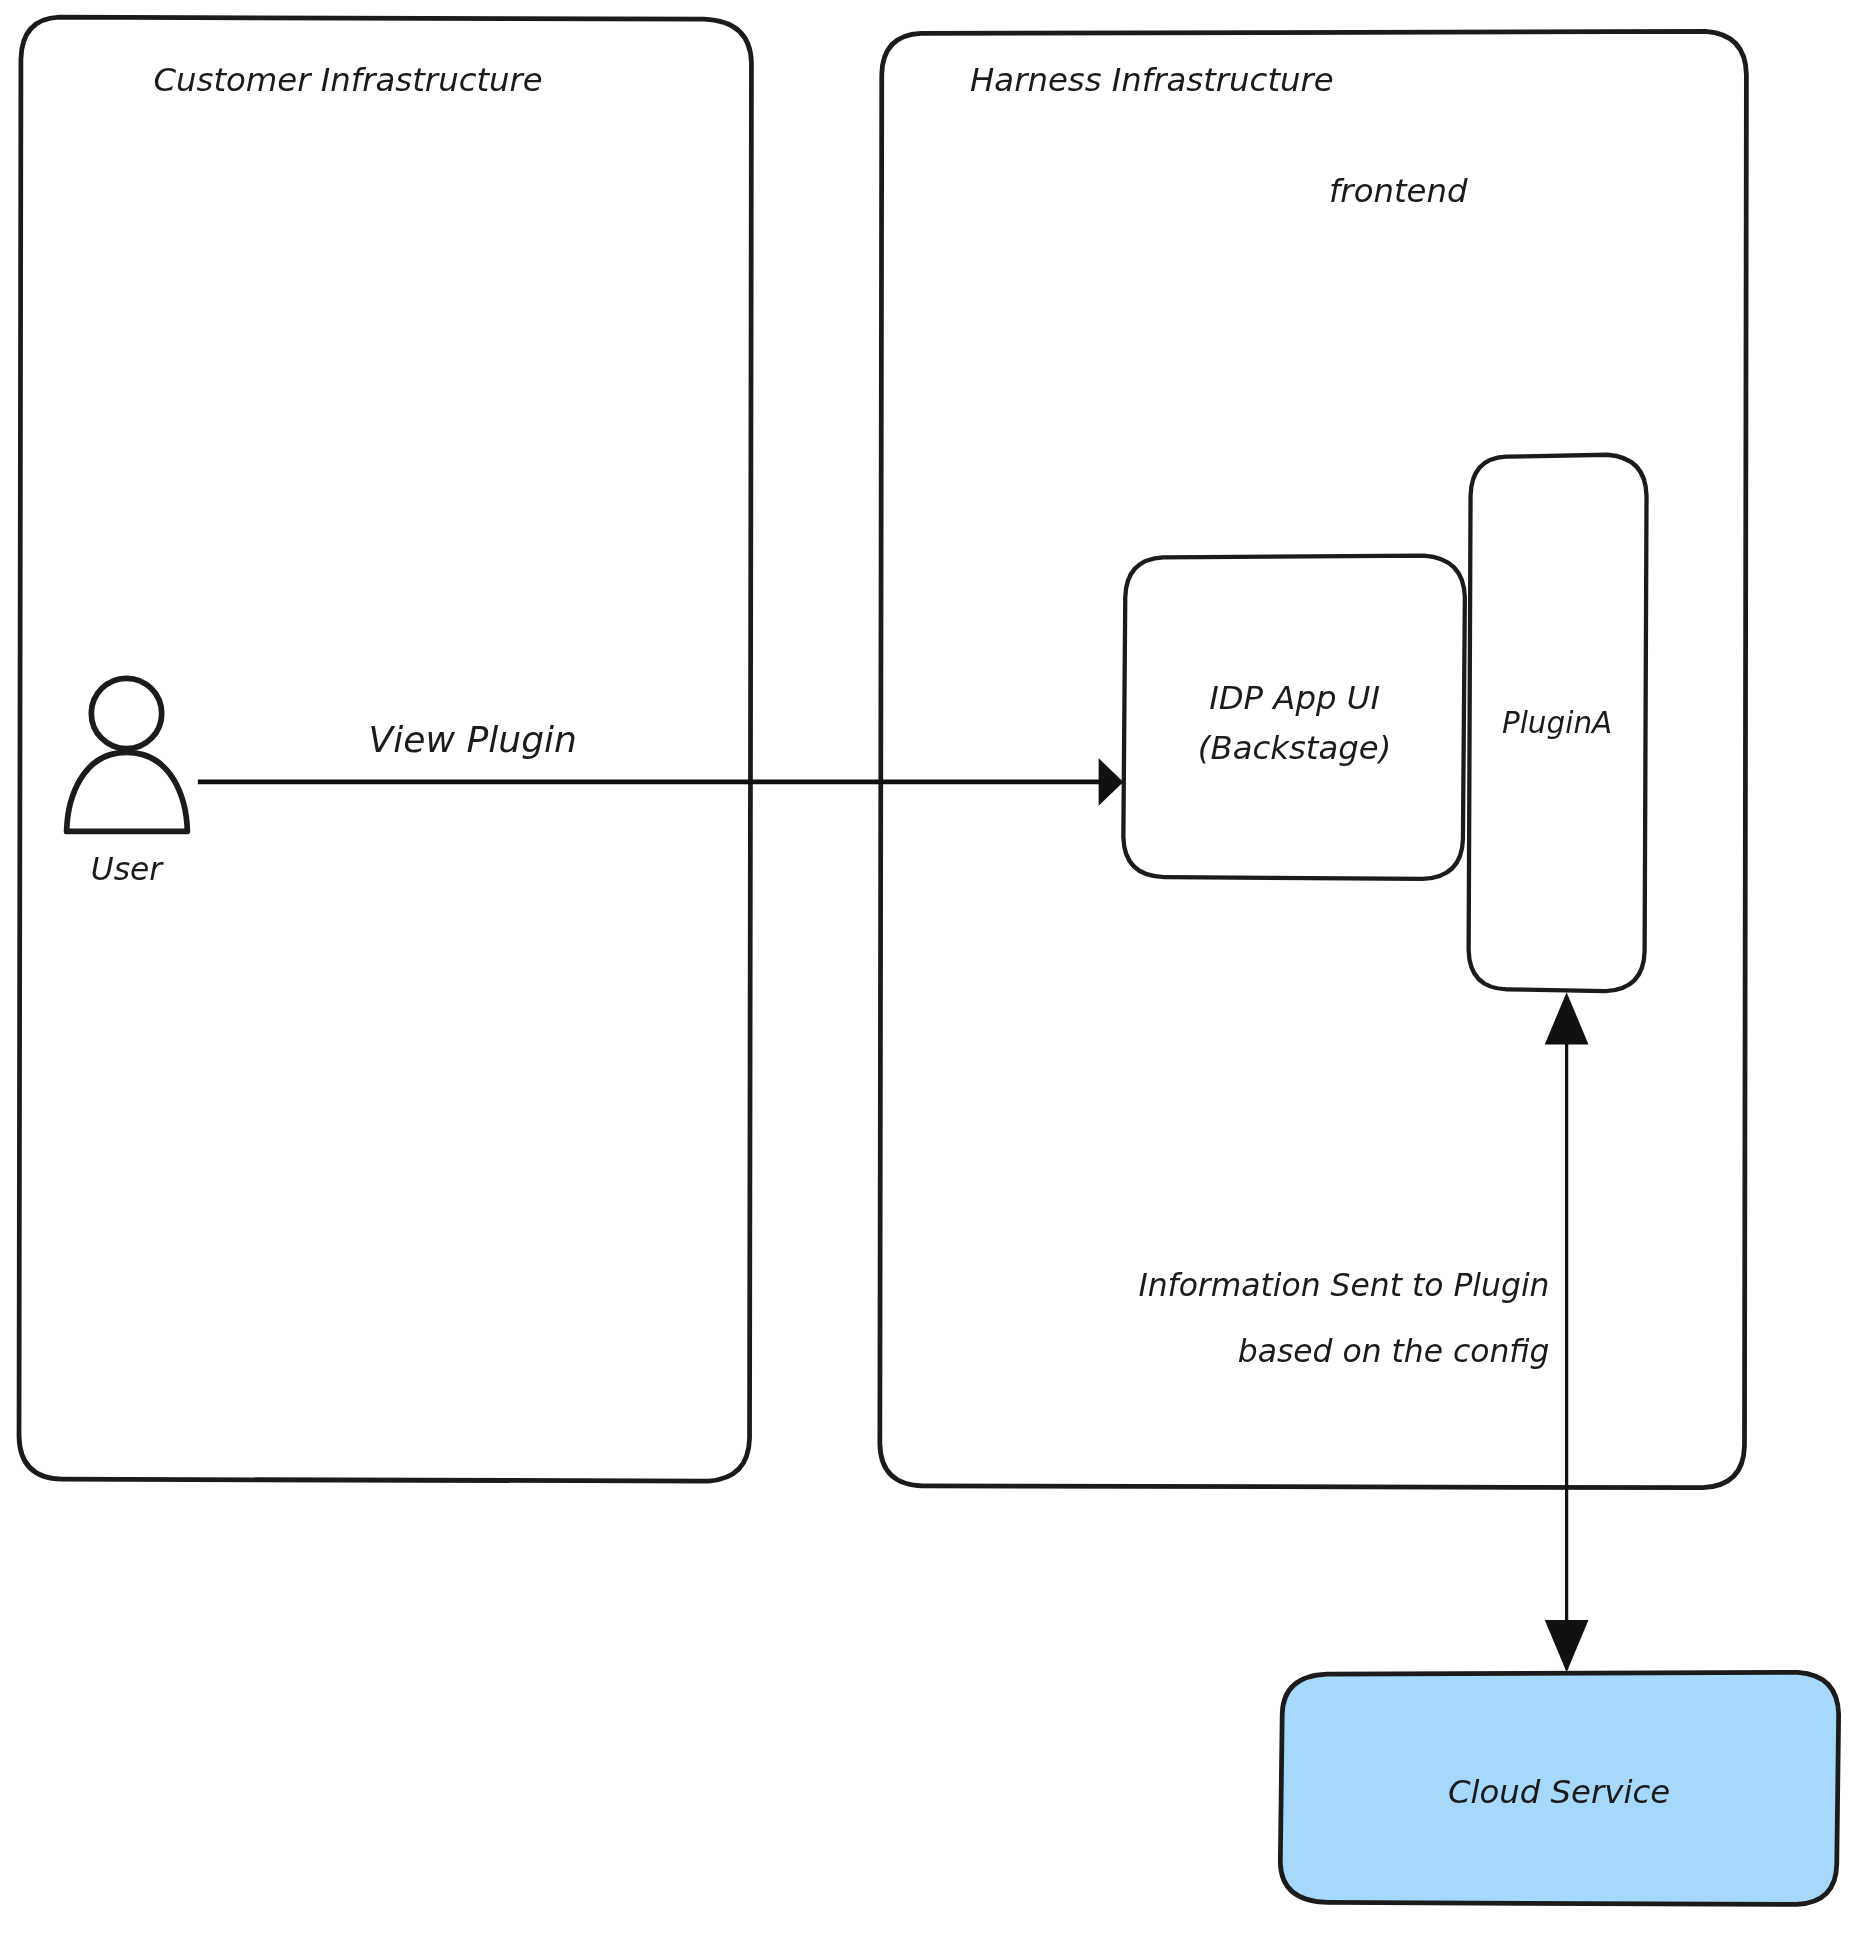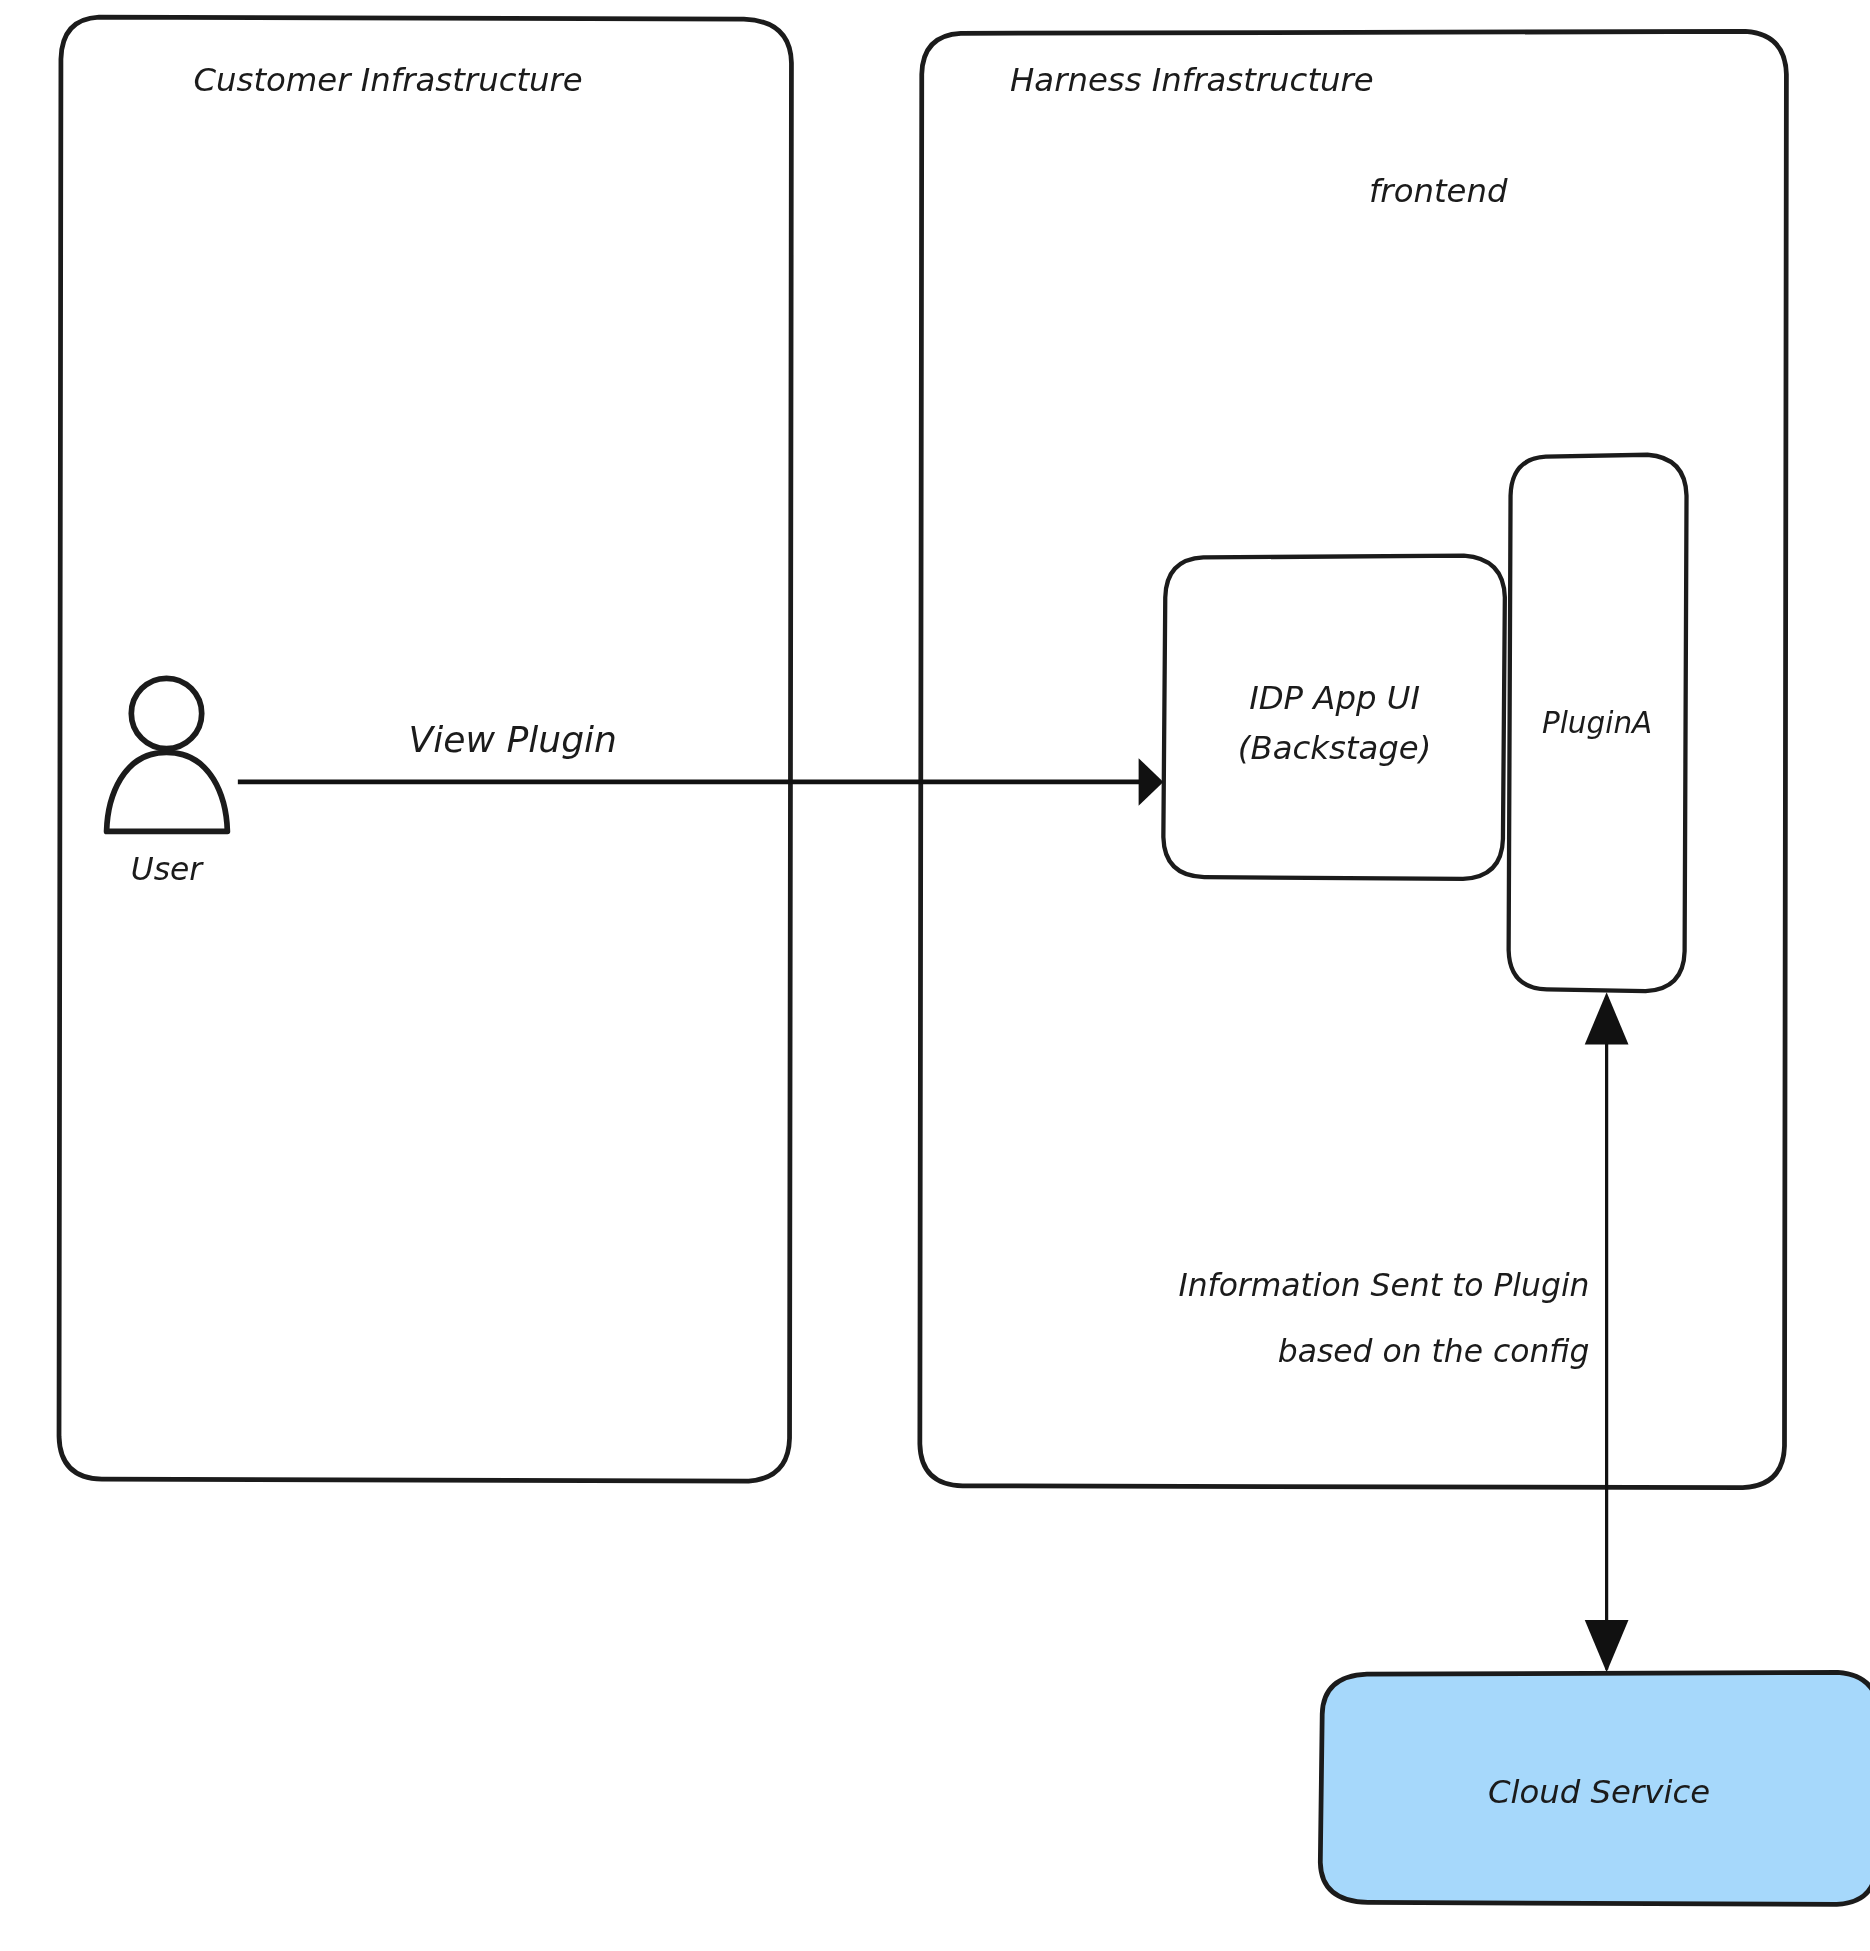--- a/index.html
+++ b/index.html
@@ -12,21 +12,20 @@
     height: 1952px;
     position: relative;
     overflow: hidden;
     font-family: "DejaVu Sans", sans-serif;
   }
   #diagram-root {
     position: absolute;
     inset: 0;
     width: 1611px;
     height: 1952px;
-    margin-left: 40px;
   }
   svg.canvas {
     position: absolute;
     top: 0;
     left: 0;
     width: 1871px;
     height: 1952px;
     display: block;
   }
   .sketch-text {

